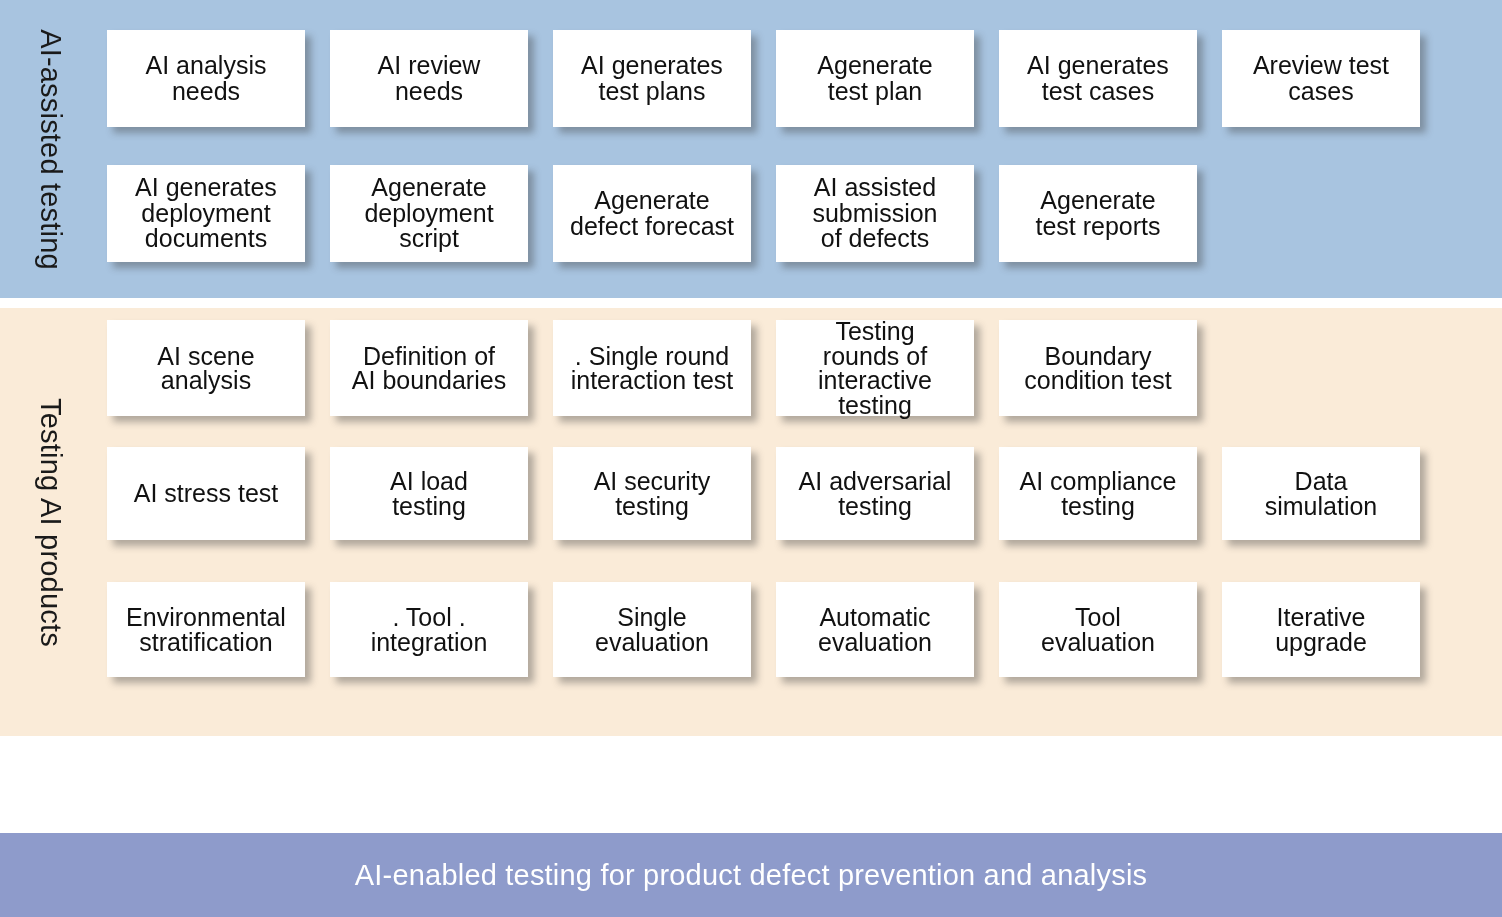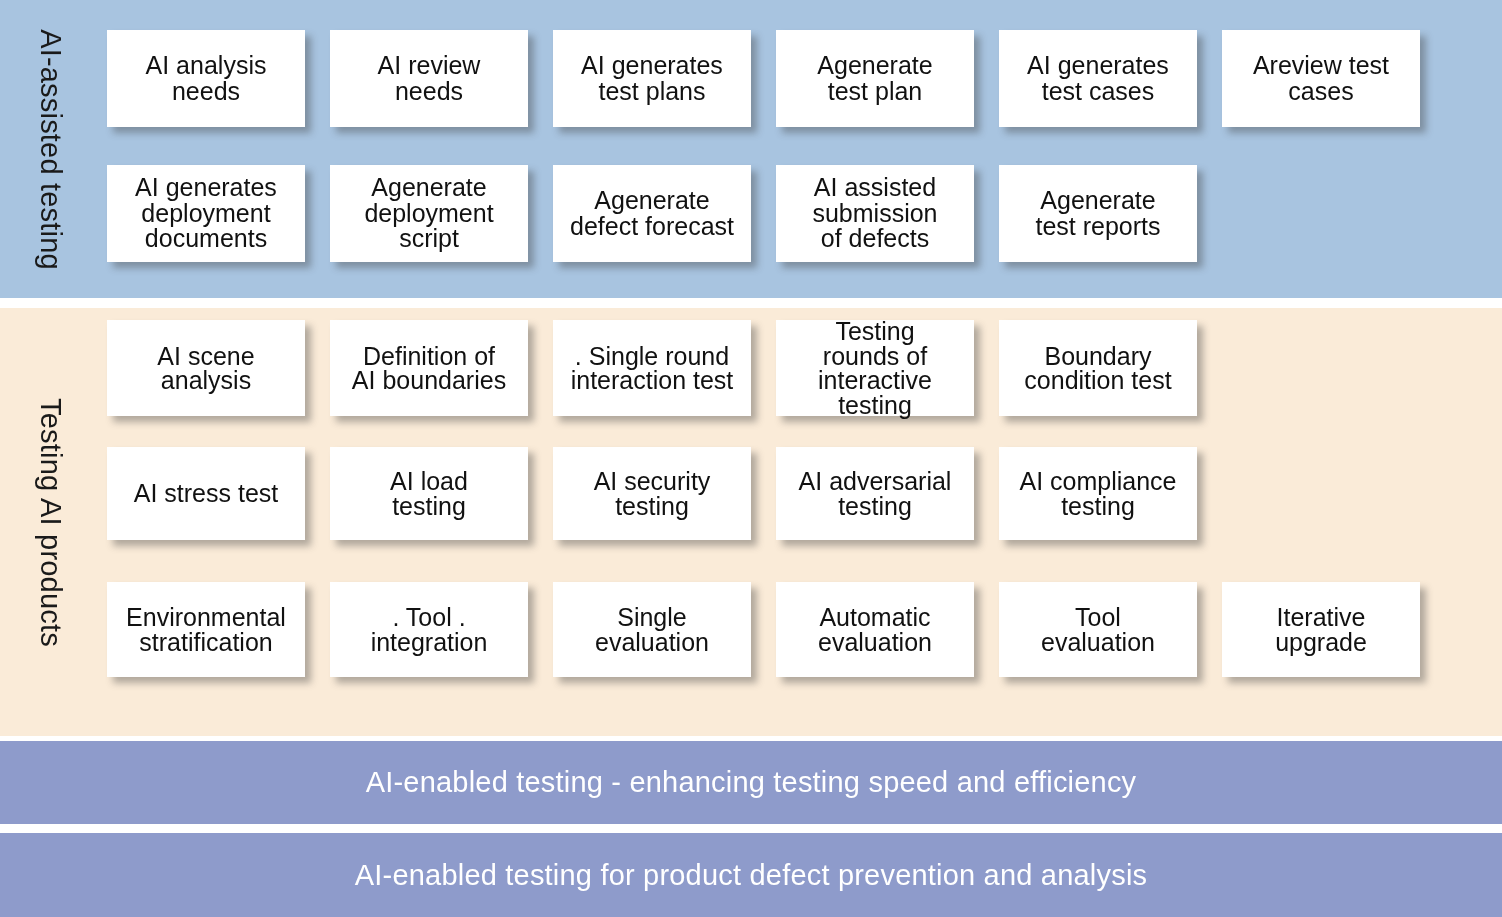--- a/index.html
+++ b/index.html
@@ -227,20 +227,24 @@
 testing</span>
     </div>
     <div class="card">
       <span class="card-text">AI adversarial
 testing</span>
     </div>
     <div class="card">
       <span class="card-text">AI compliance
 testing</span>
     </div>
+    <div class="card">
+      <span class="card-text">Data
+simulation</span>
+    </div>
   </div>
 
   <div class="row" id="row-test-3">
     <div class="card">
       <span class="card-text">Environmental
 stratification</span>
     </div>
     <div class="card">
       <span class="card-text">. Tool .
 integration</span>
@@ -256,21 +260,18 @@
     <div class="card">
       <span class="card-text">Tool
 evaluation</span>
     </div>
     <div class="card">
       <span class="card-text">Iterative
 upgrade</span>
     </div>
   </div>
 
-  <div class="band band-purple" id="band-speed">
-    <div class="banner-text">AI-enabled testing - enhancing testing speed and efficiency</div>
-  </div>
 
   <div class="band band-purple" id="band-defect">
     <div class="banner-text">AI-enabled testing for product defect prevention and analysis</div>
   </div>
 
 </div>
 
 </body></html>

